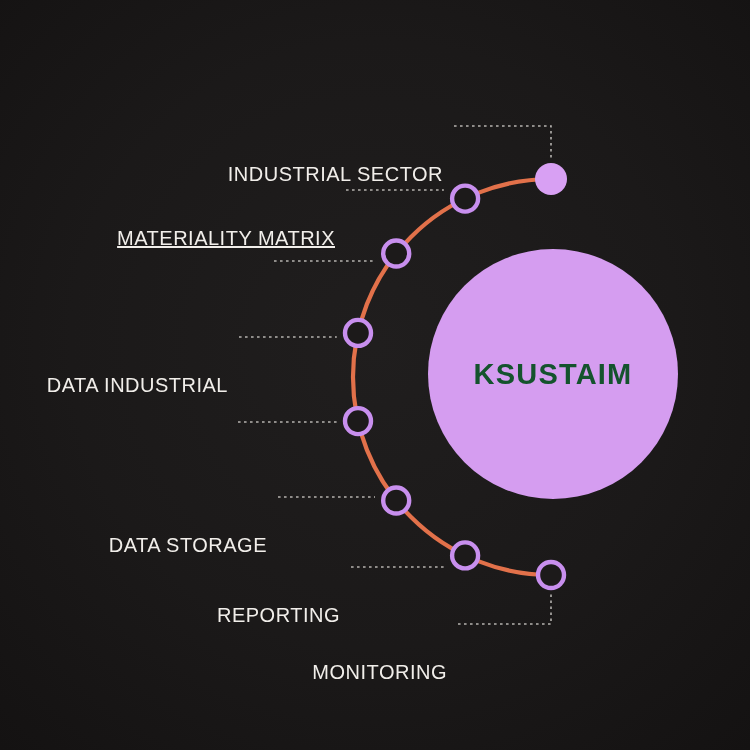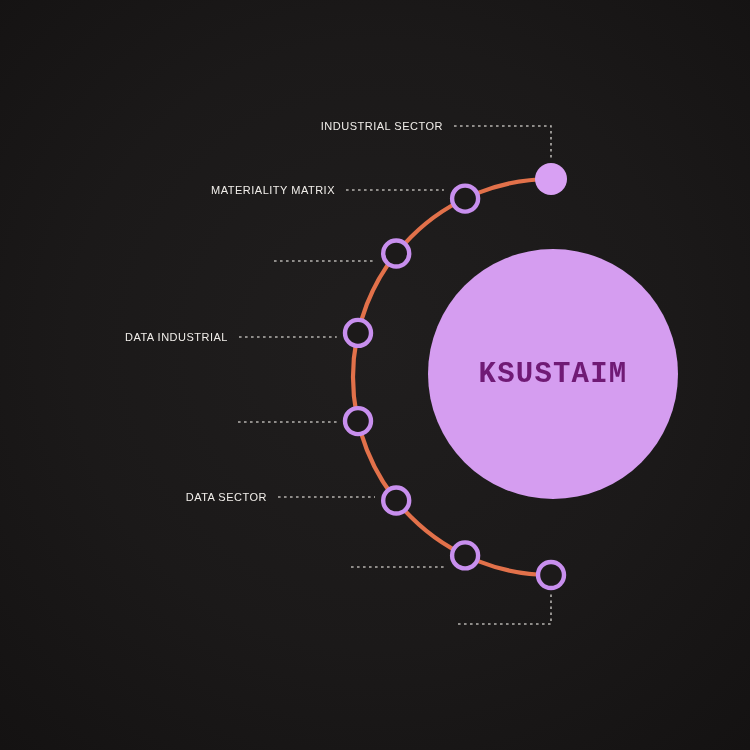--- a/index.html
+++ b/index.html
@@ -26,24 +26,25 @@
     left: 0;
     top: 0;
     width: 750px;
     height: 750px;
     pointer-events: none;
   }
   .step-label {
     position: absolute;
     height: 22px;
     line-height: 22px;
-    font-size: 11px;
+    font-size: 20px;
     letter-spacing: 0.5px;
     white-space: nowrap;
     text-align: right;
+    margin-top: 48px;
   }
   .center-circle {
     position: absolute;
     left: 428px;
     top: 249px;
     width: 250px;
     height: 250px;
     border-radius: 50%;
     display: flex;
     align-items: center;
@@ -73,20 +74,22 @@
       <circle cx="465.1" cy="198.6" r="13" fill="#1c1a1a" stroke="#c88fee" stroke-width="4.4"></circle>
       <circle cx="396.2" cy="253.5" r="13" fill="#1c1a1a" stroke="#c88fee" stroke-width="4.4"></circle>
       <circle cx="358" cy="332.9" r="13" fill="#1c1a1a" stroke="#c88fee" stroke-width="4.4"></circle>
       <circle cx="358" cy="421.1" r="13" fill="#1c1a1a" stroke="#c88fee" stroke-width="4.4"></circle>
       <circle cx="396.2" cy="500.5" r="13" fill="#1c1a1a" stroke="#c88fee" stroke-width="4.4"></circle>
       <circle cx="465.1" cy="555.4" r="13" fill="#1c1a1a" stroke="#c88fee" stroke-width="4.4"></circle>
       <circle cx="551" cy="575" r="13" fill="#1c1a1a" stroke="#c88fee" stroke-width="4.4"></circle>
     </svg>
   <div id="labels">
       <div class="step-label" style="right: 307px; top: 115px; color: rgb(241, 238, 234);">INDUSTRIAL SECTOR</div>
-      <div class="step-label" style="right: 415px; top: 179px; color: rgb(241, 238, 234);">MATERIALITY MATRIX</div>
+      <div class="step-label" style="right: 415px; top: 179px; color: rgb(241, 238, 234); text-decoration: underline;">MATERIALITY MATRIX</div>
       <div class="step-label" style="right: 522px; top: 326px; color: rgb(241, 238, 234);">DATA INDUSTRIAL</div>
-      <div class="step-label" style="right: 483px; top: 486px; color: rgb(241, 238, 234);">DATA SECTOR</div>
+      <div class="step-label" style="right: 483px; top: 486px; color: rgb(241, 238, 234);">DATA STORAGE</div>
+      <div class="step-label" style="right: 410px; top: 556px; color: rgb(241, 238, 234);">REPORTING</div>
+      <div class="step-label" style="right: 303px; top: 613px; color: rgb(241, 238, 234);">MONITORING</div>
     </div>
   <div class="center-circle" style="background: rgb(213, 157, 240);">
-    <span style="color: #701a75; font-family: Liberation Mono, monospace;">KSUSTAIM</span>
+    <span style="color: #14532d;">KSUSTAIM</span>
   </div>
 </div>
 
 </body></html>

